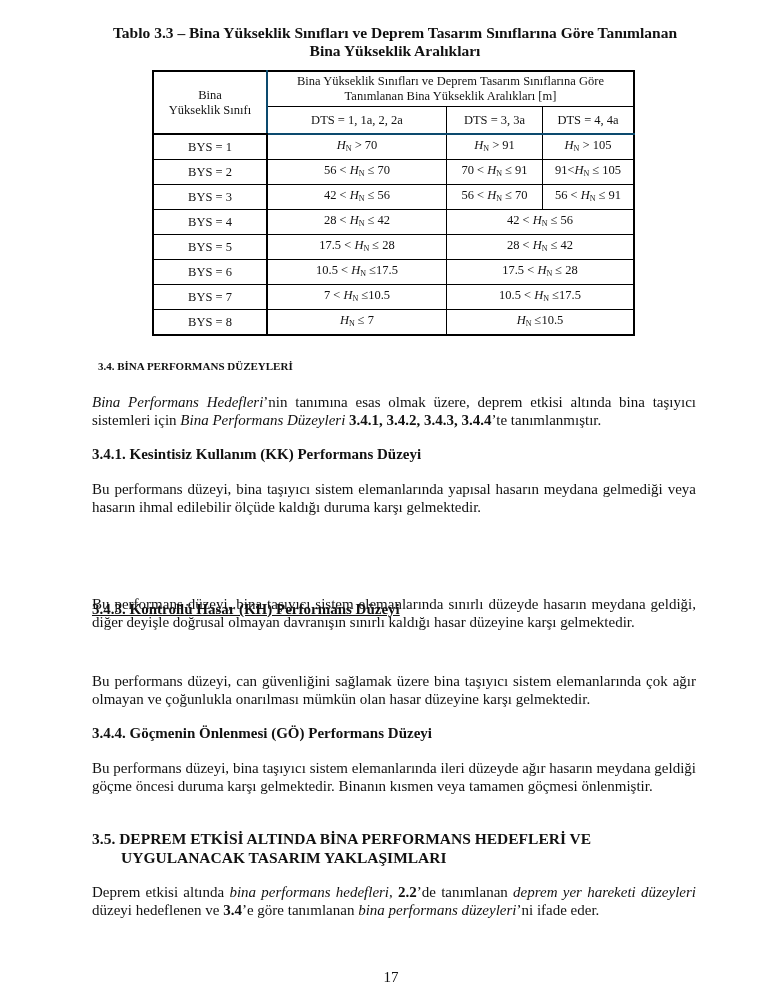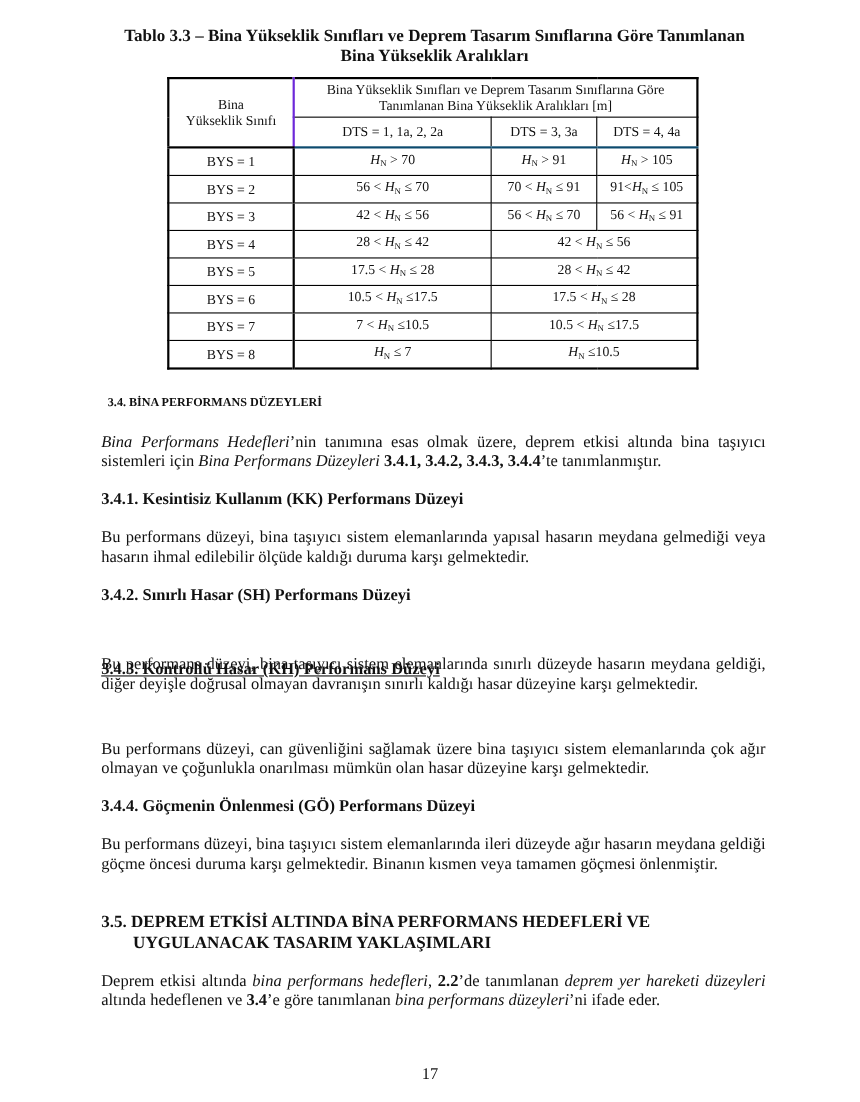--- a/index.html
+++ b/index.html
@@ -19,21 +19,21 @@
     position: absolute; left: 152px; top: 70px; width: 483px;
     border-collapse: collapse; font-size: 12.5px;
     border: 2px solid #000;
   }
   table.bys td, table.bys th {
     border: 1px solid #000; text-align: center; font-weight: normal;
     padding: 0; line-height: 15px;
   }
   table.bys .col1 { border-right: 2px solid #000; width: 112px; }
   table.bys tr.hdr-bottom td, table.bys tr.hdr-bottom th { border-bottom: 2px solid #0c4a6e; }
-  table.bys th.rowhdr { border-right: 2px solid #6d28d9; border-bottom: 2px solid #000; }
+  table.bys th.rowhdr { border-right: 2px solid #0c4a6e; border-bottom: 2px solid #000; }
   table.bys tr.r td { height: 24px; }
   .hn i { font-style: italic; }
   .hn sub { font-size: 8px; vertical-align: -2px; }
 
   .h2 {
     position: absolute; left: 98px; font-weight: bold; font-size: 11px; line-height: 18px;
   }
   .h3 {
     position: absolute; left: 92px; font-weight: bold; font-size: 15px; line-height: 18px;
   }
@@ -124,29 +124,28 @@
     </tr>
   </tbody>
     </table>
 
   <div class="h2" style="top:357px;">3.4. BİNA PERFORMANS DÜZEYLERİ</div>
   <div class="para" style="top:393px;"><i>Bina Performans Hedefleri</i><span>’nin tanımına esas olmak üzere, deprem etkisi altında bina taşıyıcı sistemleri için </span><i>Bina Performans Düzeyleri</i><span> </span><b>3.4.1, 3.4.2, 3.4.3, 3.4.4</b><span>’te tanımlanmıştır.</span></div>
 
   <div class="h3" style="top:445px;">3.4.1. Kesintisiz Kullanım (KK) Performans Düzeyi</div>
   <div class="para" style="top:480px;">Bu performans düzeyi, bina taşıyıcı sistem elemanlarında yapısal hasarın meydana gelmediği veya hasarın ihmal edilebilir ölçüde kaldığı duruma karşı gelmektedir.</div>
 
-  <div class="h3" style="top:532px;">3.4.2. Sınırlı Hasar (SH) Performans Düzeyi</div>
   <div class="para" style="top:595px;">Bu performans düzeyi, bina taşıyıcı sistem elemanlarında sınırlı düzeyde hasarın meydana geldiği, diğer deyişle doğrusal olmayan davranışın sınırlı kaldığı hasar düzeyine karşı gelmektedir.</div>
 
   <div class="h3" style="top:600px;text-decoration:underline;">3.4.3. Kontrollü Hasar (KH) Performans Düzeyi</div>
   <div class="para" style="top:672px;">Bu performans düzeyi, can güvenliğini sağlamak üzere bina taşıyıcı sistem elemanlarında çok ağır olmayan ve çoğunlukla onarılması mümkün olan hasar düzeyine karşı gelmektedir.</div>
 
   <div class="h3" style="top:724px;">3.4.4. Göçmenin Önlenmesi (GÖ) Performans Düzeyi</div>
   <div class="para" style="top:759px;">Bu performans düzeyi, bina taşıyıcı sistem elemanlarında ileri düzeyde ağır hasarın meydana geldiği göçme öncesi duruma karşı gelmektedir. Binanın kısmen veya tamamen göçmesi önlenmiştir.</div>
 
   <div class="h2-multi" style="top:829px;">
     <span>3.5. DEPREM ETKİSİ ALTINDA BİNA PERFORMANS HEDEFLERİ VE</span>
     <span class="indent">UYGULANACAK TASARIM YAKLAŞIMLARI</span>
   </div>
-  <div class="para" style="top:883px;"><span>Deprem etkisi altında </span><i>bina performans hedefleri</i><span>, </span><b>2.2</b><span>’de tanımlanan </span><i>deprem yer hareketi düzeyleri</i><span> altında hedeflenen ve </span><b>3.4</b><span>’e göre tanımlanan </span><i>bina performans düzeyleri</i><span>’ni ifade eder.</span></div>
+  <div class="para" style="top:883px;"><span>Deprem etkisi altında </span><i>bina performans hedefleri</i><span>, </span><b>2.2</b><span>’de tanımlanan </span><i>deprem yer hareketi düzeyleri</i><span> düzeyi hedeflenen ve </span><b>3.4</b><span>’e göre tanımlanan </span><i>bina performans düzeyleri</i><span>’ni ifade eder.</span></div>
 
   <div class="page-number">17</div>
 </div>
 
 </body></html>

